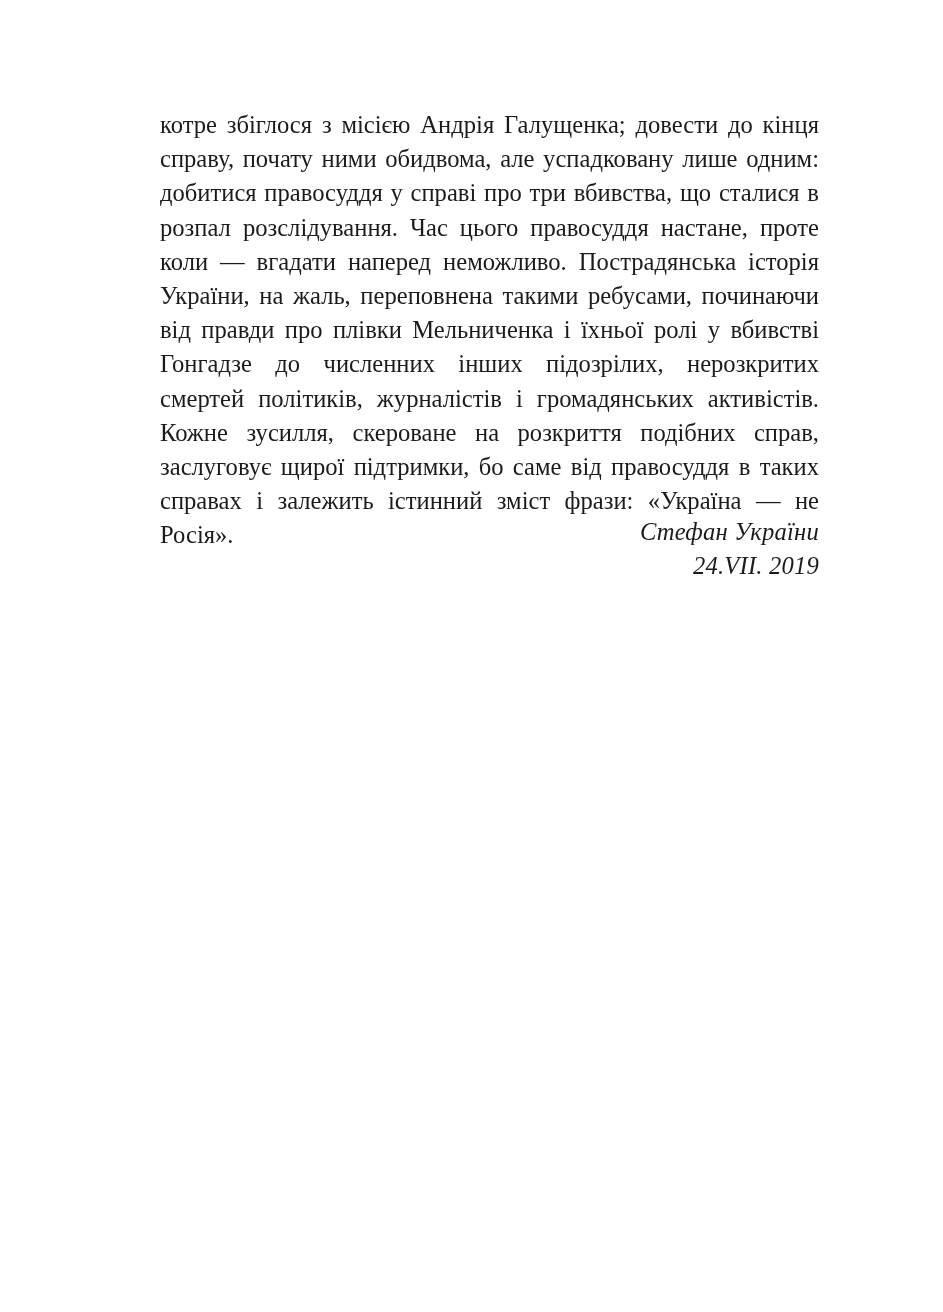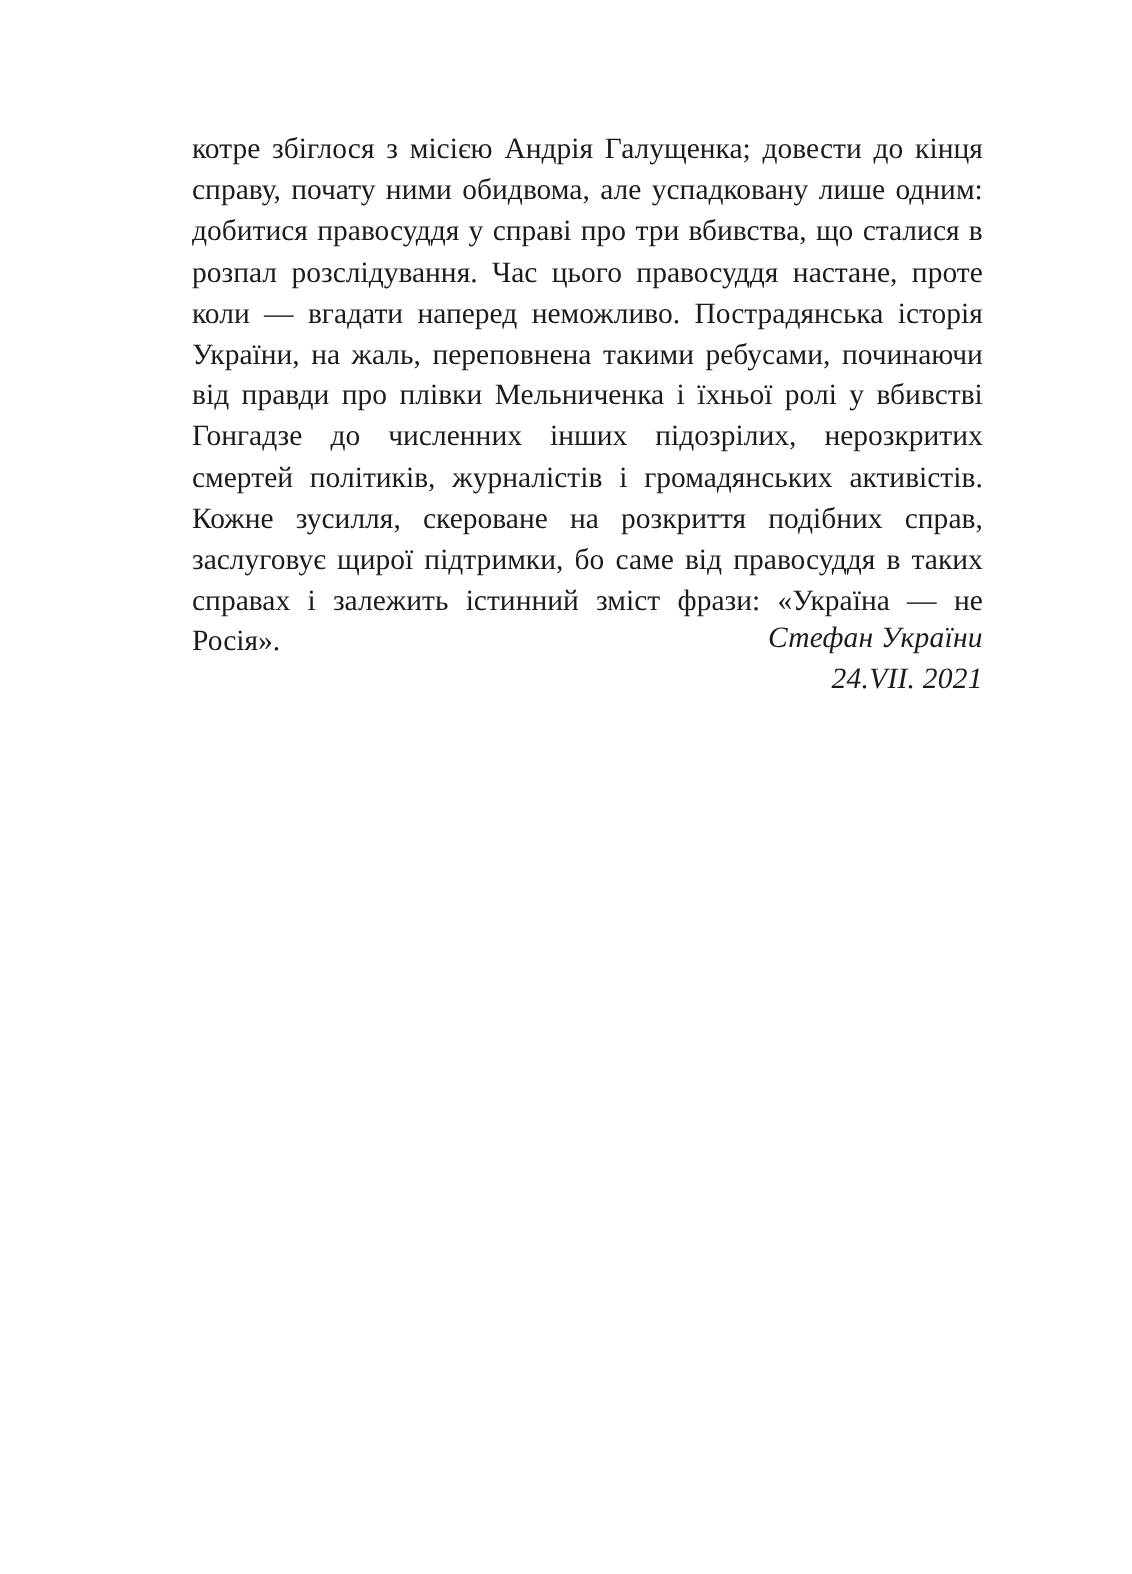--- a/index.html
+++ b/index.html
@@ -56,16 +56,16 @@
 <body>
 
 <div class="page">
 
   <div class="text-block">
     <p class="body-paragraph last-line-natural">котре збіглося з місією Андрія Галущенка; довести до кінця справу, почату ними обидвома, але успадковану лише одним: добитися правосуддя у справі про три вбивства, що сталися в розпал розслідування. Час цього правосуддя настане, проте коли — вгадати наперед неможливо. Пострадянська історія України, на жаль, переповнена такими ребусами, починаючи від правди про плівки Мельниченка і їхньої ролі у вбивстві Гонгадзе до численних інших підозрілих, нерозкритих смертей політиків, журналістів і громадянських активістів. Кожне зусилля, скероване на розкриття подібних справ, заслуговує щирої підтримки, бо саме від правосуддя в таких справах і залежить істинний зміст фрази: «Україна — не Росія».</p>
   </div>
 
   <div class="signature-block">
     <p class="signature-name">Стефан України</p>
-    <p class="signature-date">24.VII. 2021</p>
+    <p class="signature-date">24.VII. 2019</p>
   </div>
 
 </div>
 
 </body></html>

